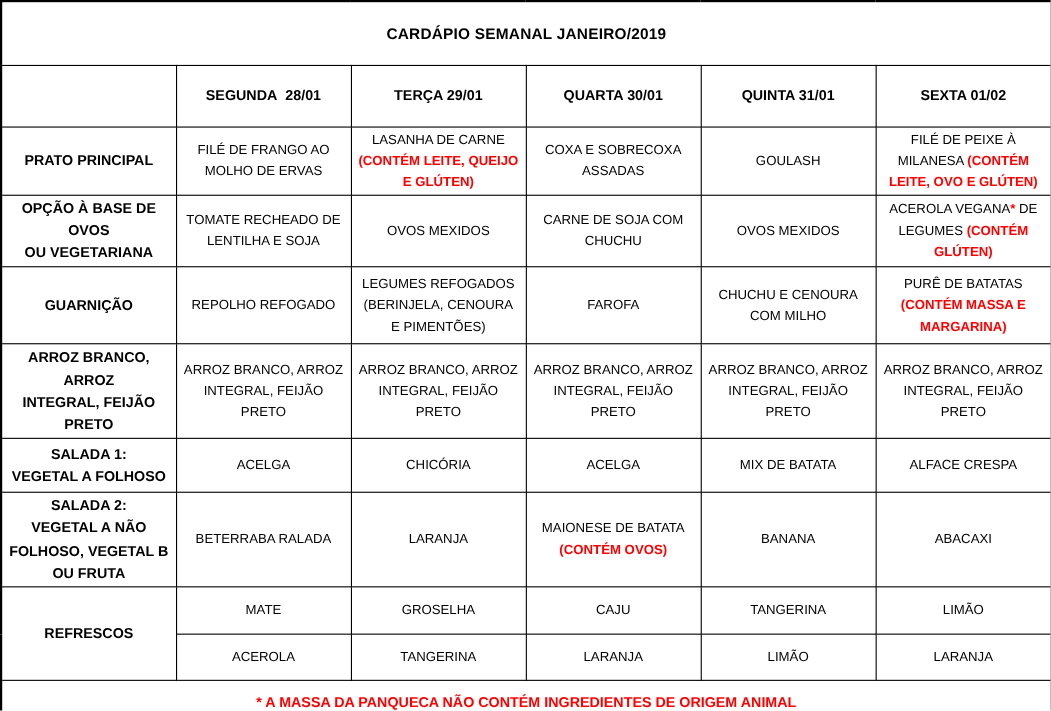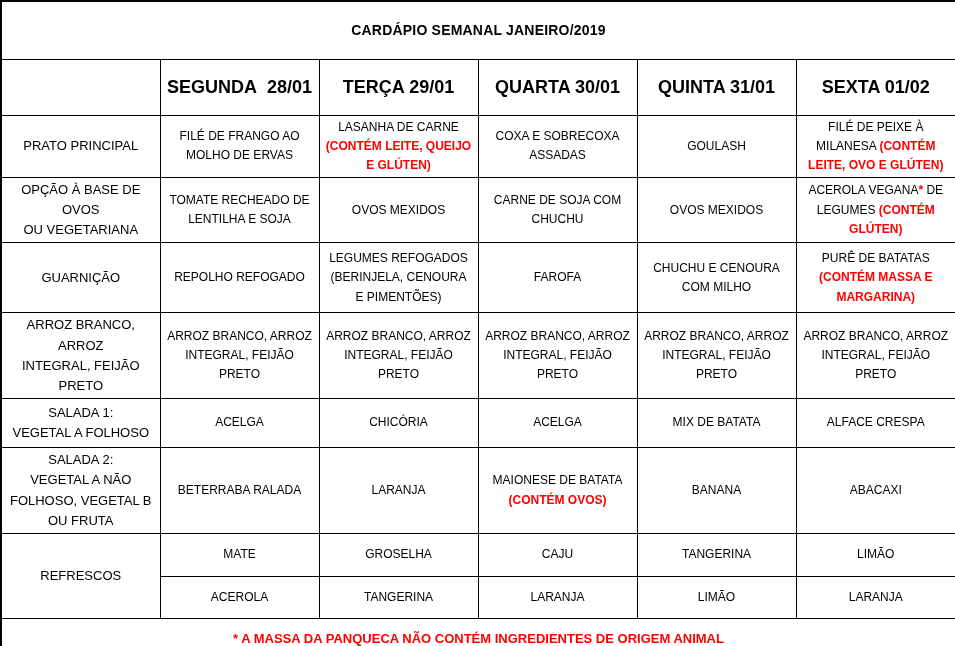--- a/index.html
+++ b/index.html
@@ -27,26 +27,26 @@
     font-size: 12px;
     line-height: 1.6;
   }
   td.title-cell {
     height: 58px;
     font-size: 14px;
     font-weight: bold;
     letter-spacing: .2px;
   }
   td.day-header {
-    font-size: 18px;
+    font-size: 13px;
     font-weight: bold;
   }
   td.label {
     font-size: 13px;
-    font-weight: normal;
+    font-weight: bold;
     white-space: pre-line;
     line-height: 1.55;
   }
   td.footnote-cell {
     height: 43px;
     border-bottom: none;
     font-size: 13px;
     font-weight: bold;
     color: var(--red);
   }

